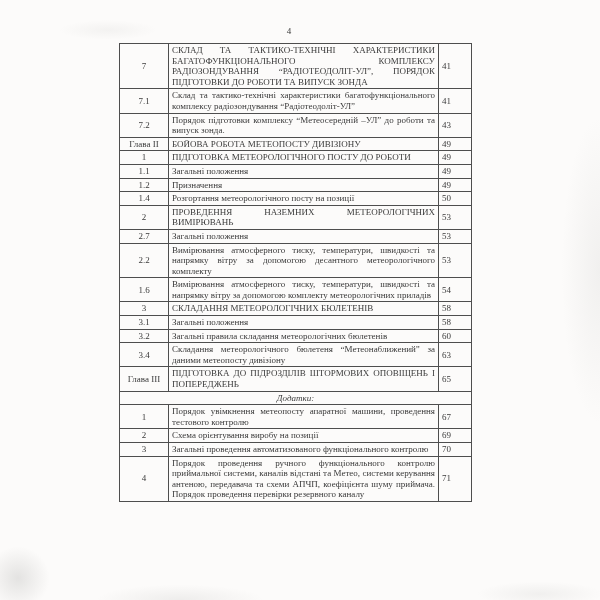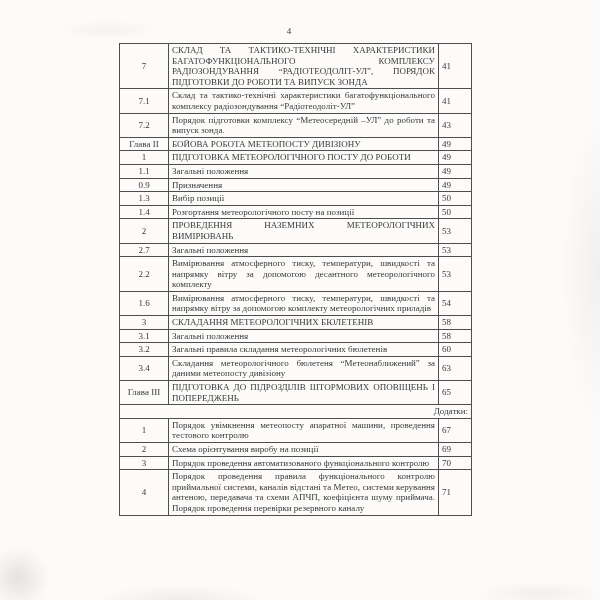--- a/index.html
+++ b/index.html
@@ -56,21 +56,22 @@
     padding: 1px 1px;
   }
   td.title {
     text-align: justify;
   }
   td.pg {
     text-align: left;
     padding: 1px 0;
   }
   td.section {
-    text-align: right;
+    text-align: center;
+    font-style: italic;
   }
 </style>
 </head>
 <body>
 
 <div class="scan-page">
   <div class="page-number">4</div>
 
   <table class="toc">
     <colgroup>
@@ -103,28 +104,23 @@
           <td class="num">1</td>
           <td class="title caps">ПІДГОТОВКА МЕТЕОРОЛОГІЧНОГО ПОСТУ ДО РОБОТИ</td>
           <td class="pg">49</td>
         </tr>
         <tr>
           <td class="num">1.1</td>
           <td class="title">Загальні положення</td>
           <td class="pg">49</td>
         </tr>
         <tr>
-          <td class="num">0.9</td>
+          <td class="num">1.2</td>
           <td class="title">Призначення</td>
           <td class="pg">49</td>
-        </tr>
-        <tr>
-          <td class="num">1.3</td>
-          <td class="title">Вибір позиції</td>
-          <td class="pg">50</td>
         </tr>
         <tr>
           <td class="num">1.4</td>
           <td class="title">Розгортання метеорологічного посту на позиції</td>
           <td class="pg">50</td>
         </tr>
         <tr>
           <td class="num">2</td>
           <td class="title caps">ПРОВЕДЕННЯ НАЗЕМНИХ МЕТЕОРОЛОГІЧНИХ ВИМІРЮВАНЬ</td>
           <td class="pg">53</td>
@@ -177,23 +173,23 @@
           <td class="title">Порядок увімкнення метеопосту апаратної машини, проведення тестового контролю</td>
           <td class="pg">67</td>
         </tr>
         <tr>
           <td class="num">2</td>
           <td class="title">Схема орієнтування виробу на позиції</td>
           <td class="pg">69</td>
         </tr>
         <tr>
           <td class="num">3</td>
-          <td class="title">Порядок проведення автоматизованого функціонального контролю</td>
+          <td class="title">Загальні проведення автоматизованого функціонального контролю</td>
           <td class="pg">70</td>
         </tr>
         <tr>
           <td class="num">4</td>
-          <td class="title">Порядок проведення правила функціонального контролю приймальної системи, каналів відстані та Метео, системи керування антеною, передавача та схеми АПЧП, коефіцієнта шуму приймача. Порядок проведення перевірки резервного каналу</td>
+          <td class="title">Порядок проведення ручного функціонального контролю приймальної системи, каналів відстані та Метео, системи керування антеною, передавача та схеми АПЧП, коефіцієнта шуму приймача. Порядок проведення перевірки резервного каналу</td>
           <td class="pg">71</td>
         </tr>
       </tbody>
   </table>
 </div>
 
 </body></html>

